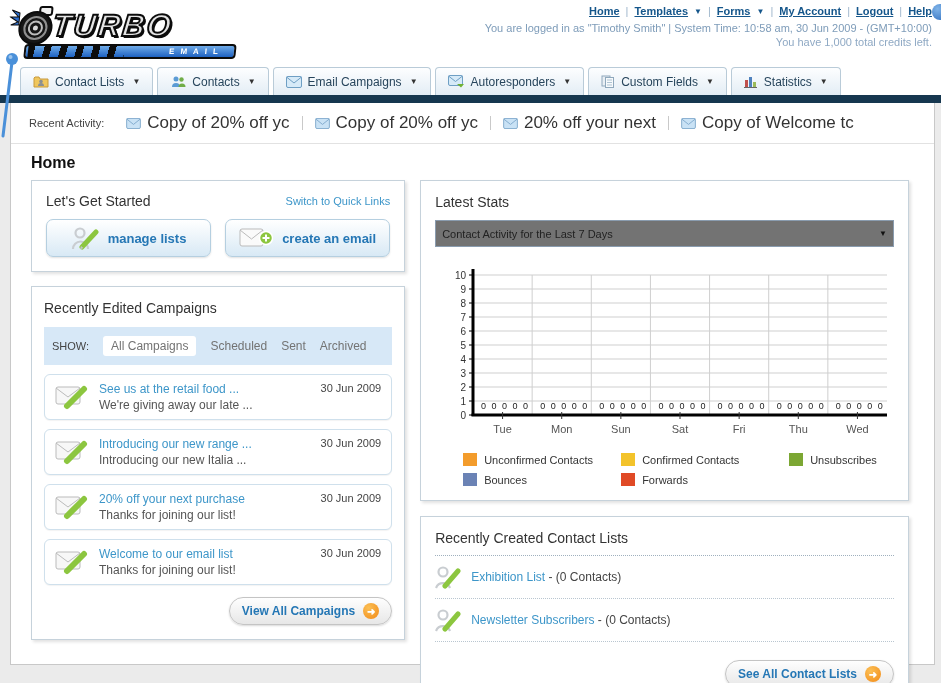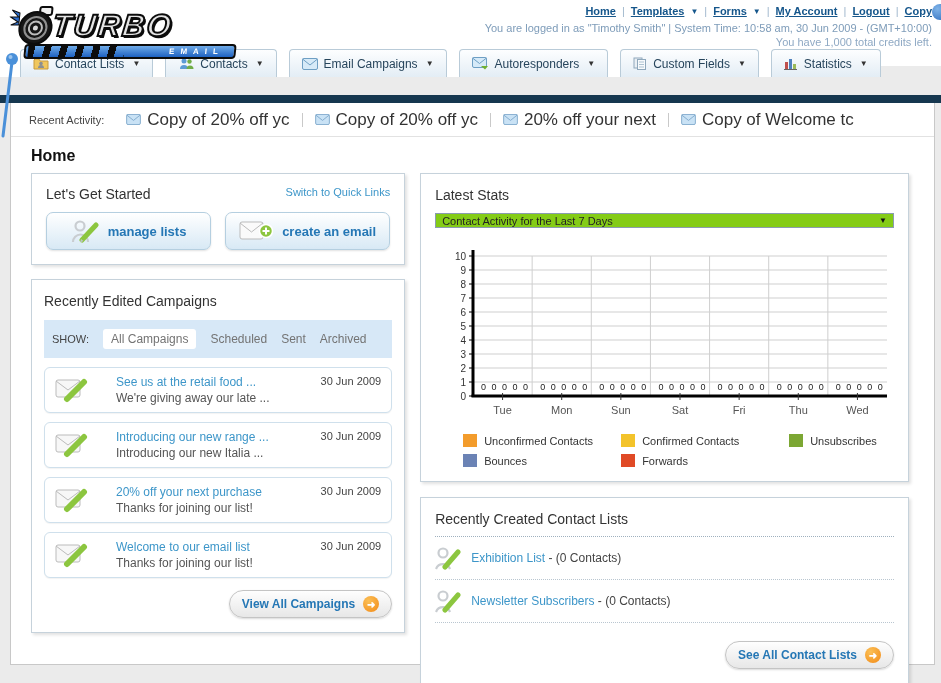--- a/index.html
+++ b/index.html
@@ -38,94 +38,94 @@
 
   .header-right { position:absolute; right:9px; top:5px; text-align:right; }
   .hdr-links { font-size:11px; color:#7E9CB9; display:flex; gap:6px; justify-content:flex-end; align-items:center; }
   .hdr-links a { color:#15568B; text-decoration:underline; font-weight:bold; cursor:pointer; white-space:nowrap; }
   .hdr-caret { font-size:8px; color:#15568B; }
   .hdr-sep { color:#9FB6CC; }
   .login-info { font-size:11px; color:#7E9CB9; margin-top:5px; }
   .credits-info { font-size:11px; color:#8FA9C4; margin-top:2px; }
 
   
-  .tabs-row { position:absolute; left:0; top:48px; width:853px; height:29px; background:#FFF;
-    display:flex; align-items:flex-end; padding-left:20px; gap:12px; z-index:2; }
+  .tabs-row { position:absolute; left:0; top:66px; width:941px; height:29px; background:#FFF;
+    display:flex; align-items:flex-end; padding-left:20px; gap:4px; z-index:2; }
   .tab {
     height:28px; display:flex; align-items:center; gap:6px; padding:0 12px;
     border:1px solid #B9CBD8; border-bottom:none; border-radius:4px 4px 0 0;
     background:linear-gradient(#FDFEFF,#E3EDF5);
     font-size:12px; color:#27455C; font-weight:500; cursor:pointer; white-space:nowrap;
   }
   .tab .caret { font-size:8px; color:#333; margin-left:2px; }
   .navy-bar { position:absolute; left:0; top:95px; width:941px; height:8px; background:#16374F; z-index:2; }
 
   
   .content {
     position:absolute; left:10px; top:103px; width:925px; height:562px;
     background:#FFF; border:1px solid #C8C8C8; border-top:none;
   }
-  .activity-bar { height:34px; display:flex; align-items:center; padding:0 18px;
+  .activity-bar { height:41px; display:flex; align-items:center; padding:0 18px;
     border-bottom:1px solid #E2E2E2; gap:12px; }
   .activity-label { font-size:11px; color:#444; margin-right:10px; }
   .activity-item { display:flex; align-items:center; gap:6px; font-size:17px; color:#333; cursor:pointer; }
   .activity-sep { width:1px; height:14px; background:#C9C9C9; }
 
   .page-title { font-size:16px; font-weight:bold; color:#111; margin:10px 0 8px 20px; }
 
   .columns { display:flex; gap:15px; padding:0 25px 0 20px; align-items:flex-start; }
   .col-left { width:375px; }
   .col-right { width:490px; }
 
   .panel { background:#FFF; border:1px solid #C6D2DB; box-shadow:2px 2px 3px rgba(0,0,0,0.12); }
 
   
   .get-started { padding:12px 14px 14px; }
-  .panel-head { display:flex; justify-content:space-between; }
+  .panel-head { display:flex; justify-content:space-between; align-items:center; }
   .panel-title { font-size:14px; color:#333; }
   a.small-link { font-size:11px; color:#3D96C9; text-decoration:none; cursor:pointer; }
   .gs-buttons { display:flex; gap:14px; margin-top:10px; }
   .gs-btn {
     flex:1; height:38px; display:flex; align-items:center; justify-content:center; gap:9px;
     border:1px solid #B5CFE0; border-radius:7px;
     background:linear-gradient(#FFFFFF,#D8E9F5);
     font-size:13px; font-weight:bold; color:#2577B5; cursor:pointer;
     box-shadow:0 1px 2px rgba(0,0,0,0.12);
   }
 
   
   .campaigns { margin-top:14px; padding:12px 12px 14px; }
   .show-bar { margin-top:10px; background:#D7E8F7; height:38px; display:flex; align-items:center;
     padding:0 8px; gap:14px; font-size:11px; color:#444; }
   .show-filter { font-size:12px; color:#737373; cursor:pointer; }
   .show-filter.active { background:#FFF; border-radius:3px; padding:3px 8px; }
   .camp-card {
     margin-top:9px; border:1px solid #CFE0EC; border-radius:6px; background:#FFF;
-    display:flex; padding:7px 10px; gap:27px; box-shadow:0 1px 1px rgba(0,0,0,0.05);
+    display:flex; padding:7px 10px; gap:10px; box-shadow:0 1px 1px rgba(0,0,0,0.05);
   }
   .camp-text { flex:1; }
   .camp-title { font-size:12px; color:#3D96C9; cursor:pointer; }
   .camp-sub { font-size:12px; color:#555; margin-top:2px; }
   .camp-date { font-size:11px; color:#444; white-space:nowrap; }
   .btn-row { display:flex; justify-content:flex-end; margin-top:12px;align-items:flex-end; }
   .pill-btn {
     display:flex; align-items:center; gap:8px; padding:5px 12px;
     border:1px solid #C4C4C4; border-radius:14px;
     background:linear-gradient(#FEFEFE,#E7E7E7);
     font-size:12px; font-weight:bold; color:#2577B5; cursor:pointer;
     box-shadow:0 1px 2px rgba(0,0,0,0.15);
   }
   .orange-circle { width:16px; height:16px; border-radius:50%;
     background:radial-gradient(circle at 35% 30%,#FBBF55,#F28A17);
     color:#FFF; font-size:10px; font-weight:bold; display:flex; align-items:center; justify-content:center; }
 
   
   .stats { padding:12px 14px 10px; }
   .fake-select {
-    margin-top:9px; height:15px; border:1px solid #8A9CAF; background:#84cc16;
+    margin-top:9px; height:27px; border:1px solid #8A9CAF; background:#737373;
     display:flex; align-items:center; justify-content:space-between;
     font-size:11px; color:#222; padding:0 6px; cursor:pointer;
   }
   .fake-select .sel-caret { font-size:8px; color:#111; }
   .chart-box { margin:18px 0 0 6px; }
   svg text { font-family:"Liberation Sans", sans-serif; }
   .legend { margin:8px 0 4px 28px; display:grid; grid-template-columns:158px 168px auto; row-gap:7px; }
   .legend-item { display:flex; align-items:center; gap:7px; font-size:11px; color:#333; }
   .swatch { width:14px; height:13px; display:inline-block; }
 
@@ -178,21 +178,21 @@
         <a>Templates</a>
           <span class="hdr-caret">▼</span>
           <span class="hdr-sep">|</span>
         <a>Forms</a>
           <span class="hdr-caret">▼</span>
           <span class="hdr-sep">|</span>
         <a>My Account</a>
           <span class="hdr-sep">|</span>
         <a>Logout</a>
           <span class="hdr-sep">|</span>
-        <a>Copy</a>
+        <a>Help</a>
       </div>
       <div class="login-info">You are logged in as "Timothy Smith" | System Time: 10:58 am, 30 Jun 2009 - (GMT+10:00)</div>
       <div class="credits-info">You have 1,000 total credits left.</div>
     </div>
   </div>
 
   <div class="tabs-row">
     <div class="tab">
       <svg width="16" height="13">
         <path d="M1 3 L1 12 L15 12 L15 4 L7 4 L6 2 L2 2 Z" fill="#F0C75E" stroke="#C89A3C"></path>

